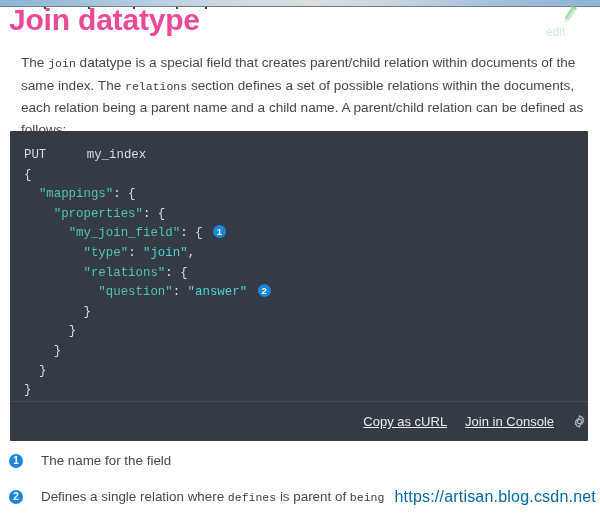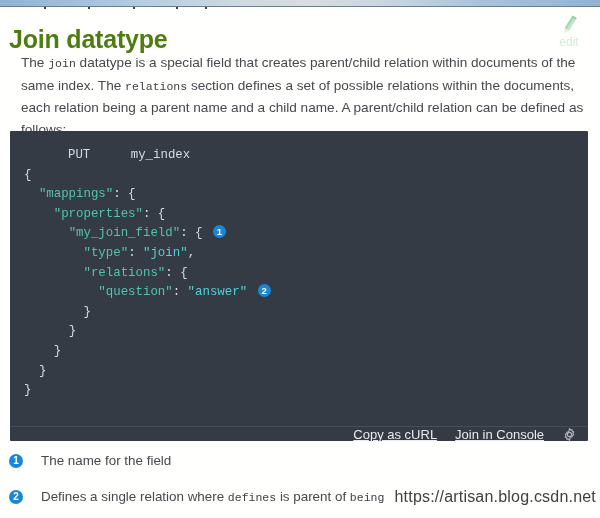--- a/index.html
+++ b/index.html
@@ -28,38 +28,38 @@
     border-bottom: 1px solid #6d7e8c;
   }
   .top-dots { position: absolute; top: 7px; left: 0; width: 600px; height: 3px; }
   .top-dots i {
     position: absolute; top: 0; width: 2px; height: 2px;
     background: #3a3f44; display: block;
   }
 
   
   .edit-link {
-    position: absolute; top: 14px; right: 8px;
-    width: 46px; text-align: center;
+    position: absolute; top: 4px; right: 8px;
+    width: 46px; 
     color: #cfe8d2; font-size: 12px;
     line-height: 12px;
     text-decoration: none;
     opacity: .95;
   }
   .edit-link .pencil { display: block; height: 22px; }
   .edit-link .pencil svg { display: block; margin: 0 auto; }
   .edit-link .edit-label { display: block; color: #d3ead6; font-size: 12px; }
 
   
   .page-title {
-    position: absolute; top: 24px; left: 9px;
+    position: absolute; top: 5px; left: 9px;
     margin: 0;
-    font-size: 25px;
+    font-size: 30px;
     font-weight: bold;
-    color: #4d7c0f;
+    color: #ec4899;
     letter-spacing: -0.2px;
     line-height: 30px;
   }
 
   
   .intro {
     position: absolute; top: 40px; left: 9px;
     width: 582px;
     margin: 12px;
     font-size: 13.6px;
@@ -90,21 +90,21 @@
   }
   pre.code {
     margin: 0;
     font-family: "Liberation Mono", "DejaVu Sans Mono", monospace;
     font-size: 12.4px;
     line-height: 19.6px;
     color: #cfd4dc;
     white-space: pre;
     tab-size: 2;
   }
-  .c-method { color: #d7dce4; margin-left: 44px; }
+  .c-method { color: #d7dce4; }
   .c-url    { color: #d7dce4; padding-left: 33px; }
   .c-punct  { color: #d7dce4; }
   .c-key    { color: #50c4b0; }
   .c-str    { color: #4fd2d8; }
   .badge-inline {
     display: inline-block;
     width: 13px; height: 13px;
     border-radius: 50%;
     background: #1a87d6;
     color: #ffffff;
@@ -113,26 +113,25 @@
     font-weight: bold;
     line-height: 13px;
     text-align: center;
     vertical-align: 1.5px;
     margin-left: 3px;
   }
 
   
   .console-bar {
     position: absolute; left: 0; right: 0; bottom: 0;
-    height: 15px;
+    height: 40px;
     border-top: 1px solid #464d59;
     display: flex;
     align-items: center;
     justify-content: flex-end;
-    padding-right: 10px;
     margin-top: 24px;
   }
   .console-bar a {
     color: #e8ebef;
     font-size: 13px;
     text-decoration: underline;
     margin-left: 18px;
     font-family: "Liberation Sans", sans-serif;
   }
   .gear-btn {
@@ -168,21 +167,21 @@
     margin-right: 18px;
     margin-top: 2px;
   }
   .fn-text { flex: 1 1 auto; }
 
   
   .watermark {
     position: absolute;
     right: 4px; bottom: 12px;
     font-size: 16px;
-    color: #404040;
+    color: #0369a1;
     font-family: "Liberation Sans", sans-serif;
     letter-spacing: 0.2px;
     white-space: nowrap;
     pointer-events: none;
     user-select: none;
   }
 </style>
 </head>
 <body>
 

